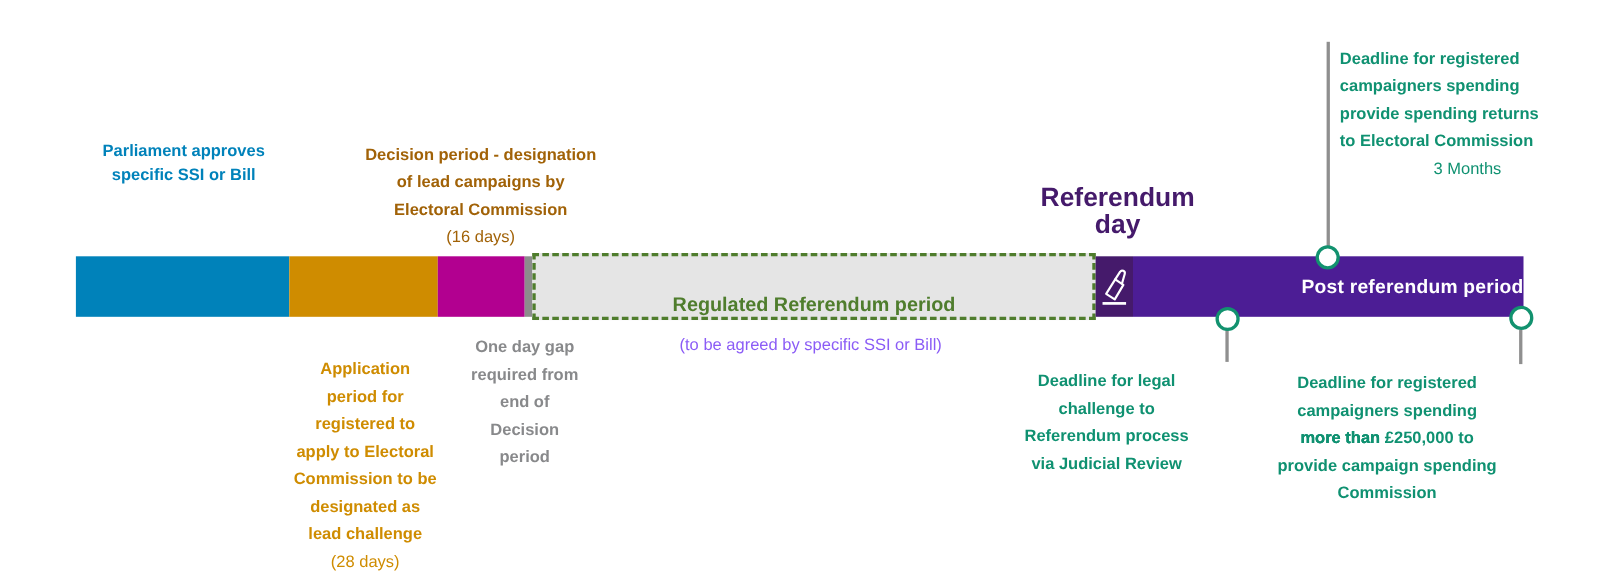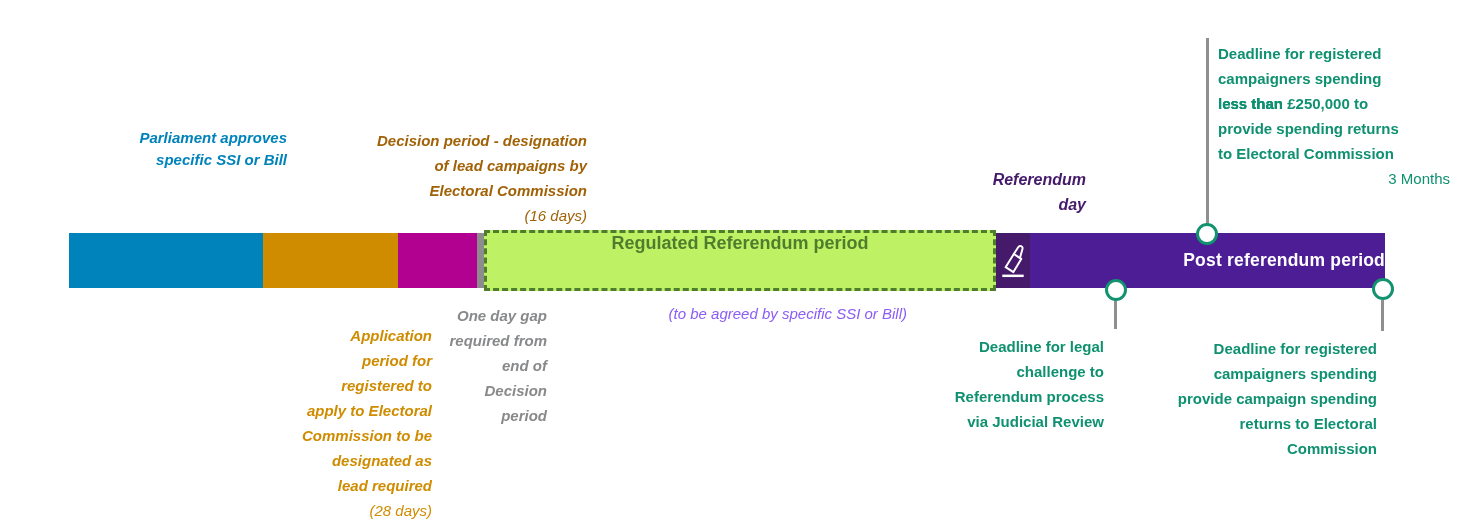--- a/index.html
+++ b/index.html
@@ -11,45 +11,45 @@
   .seg{position:absolute;top:233px;height:55px;}
   .seg-blue{left:69px;width:194px;background:#0082ba;}
   .seg-orange{left:263px;width:135px;background:#cf8c00;}
   .seg-magenta{left:398px;width:79px;background:#b20090;}
   .seg-gray{left:477px;width:7px;background:#8c8c8c;}
   .seg-purple{left:996px;width:34px;background:#451a6b;display:flex;align-items:center;justify-content:center;}
   .seg-teal{left:1030px;width:355px;background:#4c1d95;display:flex;align-items:center;justify-content:flex-end;}
   .seg-teal .bar-label{color:#ffffff;font-weight:bold;font-size:17.5px;letter-spacing:.2px;}
   .dashed-box{
     position:absolute;left:484px;top:230px;width:512px;height:61px;box-sizing:border-box;
-    border:3px dashed #4f7d2d;background:#bef264;display:flex;align-items:flex-start;justify-content:center;
+    border:3px dashed #4f7d2d;background:#e5e5e5;display:flex;align-items:flex-end;justify-content:center;
   }
   .dashed-box .bar-label{color:#4f7d2d;font-weight:bold;font-size:18px;}
   
   .blk{position:absolute;font-size:15px;font-weight:bold;}
   .blk .ln{line-height:25px;white-space:nowrap;}
   .blk .note{font-weight:normal;line-height:25px;white-space:nowrap;}
-  .center{text-align:right;font-style:italic;}
-  .rightal{text-align:right;}
+  .center{text-align:center;}
+  .rightal{text-align:center;}
   .leftal{text-align:left;}
   .c-blue{color:#0082ba;}
   .c-magenta{color:#a16207;}
   .c-orange{color:#cf8c00;}
   .c-gray{color:#88898b;}
   .c-olive{color:#8b5cf6;}
   .c-purple{color:#451a6b;}
   .c-teal{color:#0f9171;}
   .xb{text-shadow:0 0 .6px currentColor,0 0 .6px currentColor;}
   #blk-parliament{left:47px;top:127px;width:240px;}
   #blk-parliament .ln{line-height:22px;}
   #blk-decision{left:287px;top:128px;width:300px;}
   #blk-application{left:232px;top:303px;width:200px;margin-top:20px;}
   #blk-gap{left:407px;top:303px;width:140px;}
   #blk-regnote{left:567px;top:301px;width:340px;font-weight:normal;}
-  #blk-refday{left:946px;top:167px;width:140px;font-size:16px;}
+  #blk-refday{left:946px;top:167px;width:140px;font-size:24px;}
   #blk-refday .ln{line-height:25px;}
   #blk-less{left:1218px;top:41px;width:232px;}
   #blk-legal{left:908px;top:334px;width:196px;}
   #blk-more{left:1145px;top:336px;width:232px;}
   
   .vline{position:absolute;width:3px;background:#8f8f8f;}
   #line-top{left:1206px;top:38px;height:186px;}
   #line-bl{left:1114px;top:300px;height:29px;}
   #line-br{left:1381px;top:300px;height:31px;}
   .dot{
@@ -111,21 +111,21 @@
     <div class="note">(16 days)</div>
   </div>
 
   <div class="blk center c-orange" id="blk-application">
     <div class="ln">Application</div>
     <div class="ln">period for</div>
     <div class="ln">registered to</div>
     <div class="ln">apply to Electoral</div>
     <div class="ln">Commission to be</div>
     <div class="ln">designated as</div>
-    <div class="ln">lead required</div>
+    <div class="ln">lead challenge</div>
     <div class="note">(28 days)</div>
   </div>
 
   <div class="blk center c-gray" id="blk-gap">
     <div class="ln">One day gap</div>
     <div class="ln">required from</div>
     <div class="ln">end of</div>
     <div class="ln">Decision</div>
     <div class="ln">period</div>
   </div>
@@ -135,34 +135,33 @@
   </div>
 
   <div class="blk center c-purple" id="blk-refday">
     <div class="ln">Referendum</div>
     <div class="ln">day</div>
   </div>
 
   <div class="blk leftal c-teal" id="blk-less">
     <div class="ln">Deadline for registered</div>
     <div class="ln">campaigners spending</div>
-    <div class="ln"><span class="xb">less than</span><span> £250,000 to</span></div>
     <div class="ln">provide spending returns</div>
     <div class="ln">to Electoral Commission</div>
     <div class="note rightal">3 Months</div>
   </div>
 
   <div class="blk rightal c-teal" id="blk-legal">
     <div class="ln">Deadline for legal</div>
     <div class="ln">challenge to</div>
     <div class="ln">Referendum process</div>
     <div class="ln">via Judicial Review</div>
   </div>
 
   <div class="blk rightal c-teal" id="blk-more">
     <div class="ln">Deadline for registered</div>
     <div class="ln">campaigners spending</div>
+    <div class="ln"><span class="xb">more than</span><span> £250,000 to</span></div>
     <div class="ln">provide campaign spending</div>
-    <div class="ln">returns to Electoral</div>
     <div class="ln">Commission</div>
   </div>
 
 </div>
 
 </body></html>

